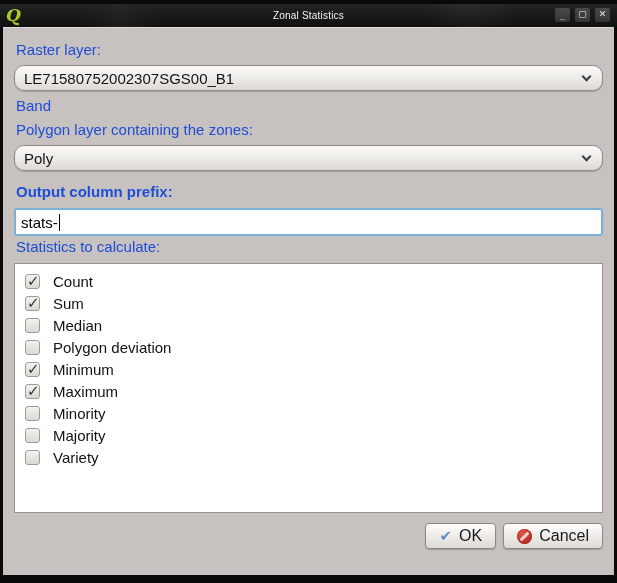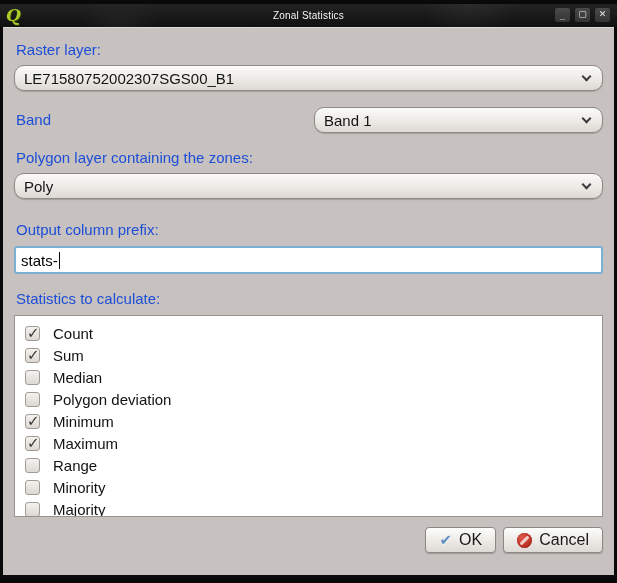--- a/index.html
+++ b/index.html
@@ -53,35 +53,35 @@
     background:linear-gradient(#fbfaf9,#eceae6 55%,#ddd9d4);
     box-shadow:0 1px 1px rgba(0,0,0,.18);
     display:flex; align-items:center;
     padding:0 12px 0 9px; font-size:15px; color:#141414;
   }
   .chev {
     margin-left:auto; width:7px; height:7px; margin-top:-4px;
     border-right:2px solid #3c3c3c; border-bottom:2px solid #3c3c3c;
     transform:rotate(45deg);
   }
-  .mt6{margin-top:6px;} .mt7{margin-top:7px;} .mt10{margin-top:16px;} .mt11{margin-top:22px;}
+  .mt6{margin-top:6px;} .mt7{margin-top:7px;} .mt10{margin-top:2px;} .mt11{margin-top:12px;font-weight:bold;}
   .combo-full { width:100%; }
   .band-row { display:flex; align-items:center; justify-content:space-between; height:26px; }
   .band-combo { width:289px; }
   
   .text-input {
     width:100%; height:25px; background:#ffffff;
     border:2px solid #7cb0d4; border-radius:3px;
     display:flex; align-items:center; padding:12px 5px;
     font-size:15px; color:#000;
   }
   .caret { width:1px; height:17px; background:#000; margin-left:1px; }
   
   .listbox {
-    width:100%; height:202px; background:#ffffff;
+    width:100%; height:250px; background:#ffffff;
     border:1px solid #98938d; margin-top:7px;
     padding:6px 0 0 10px; overflow:hidden;
   }
   .stat-row { display:flex; align-items:center; height:22px; }
   .cb {
     width:15px; height:15px; flex:0 0 15px;
     border:1px solid #a19b95; border-radius:3px;
     background:linear-gradient(#f4f2ef,#dcd8d3);
     position:relative; margin-right:13px;
   }
@@ -126,24 +126,20 @@
 <div class="dlg-body">
 
   <div class="fld-label">Raster layer:</div>
   <div class="combo combo-full mt6">
     <span>LE71580752002307SGS00_B1</span>
     <span class="chev"></span>
   </div>
 
   <div class="band-row mt10">
     <div class="fld-label">Band</div>
-    <div class="combo band-combo">
-      <span>Band 1</span>
-      <span class="chev"></span>
-    </div>
   </div>
 
   <div class="fld-label mt10">Polygon layer containing the zones:</div>
   <div class="combo combo-full mt6">
     <span>Poly</span>
     <span class="chev"></span>
   </div>
 
   <div class="fld-label mt11">Output column prefix:</div>
   <div class="text-input mt7">
@@ -172,24 +168,20 @@
     <div class="stat-row">
       <span class="cb" data-checked="true"></span>
       <span class="stat-label">Minimum</span>
     </div>
     <div class="stat-row">
       <span class="cb" data-checked="true"></span>
       <span class="stat-label">Maximum</span>
     </div>
     <div class="stat-row">
       <span class="cb" data-checked="false"></span>
-      <span class="stat-label">Range</span>
-    </div>
-    <div class="stat-row">
-      <span class="cb" data-checked="false"></span>
       <span class="stat-label">Minority</span>
     </div>
     <div class="stat-row">
       <span class="cb" data-checked="false"></span>
       <span class="stat-label">Majority</span>
     </div>
     <div class="stat-row">
       <span class="cb" data-checked="false"></span>
       <span class="stat-label">Variety</span>
     </div>

